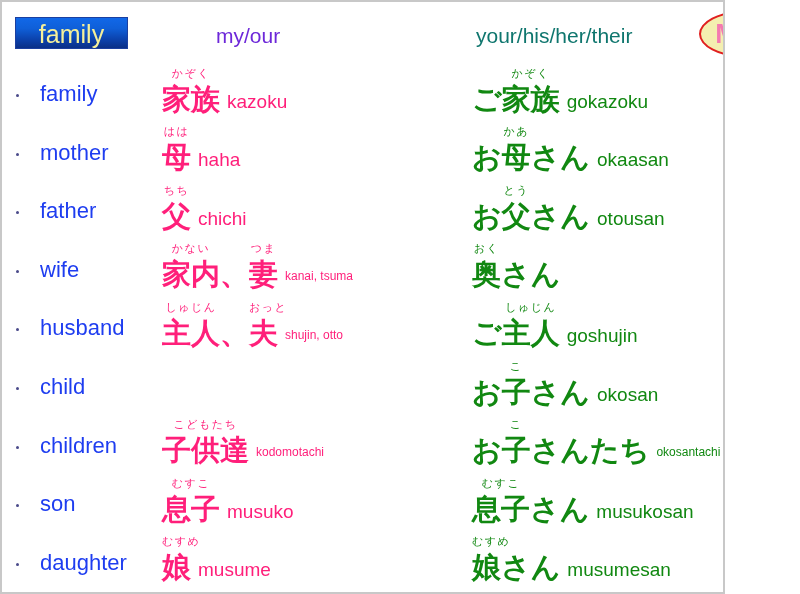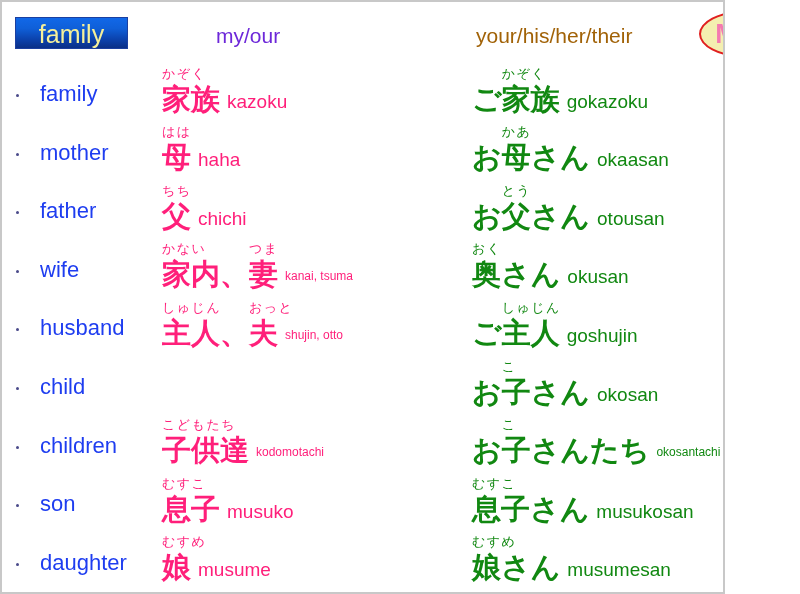--- a/index.html
+++ b/index.html
@@ -43,21 +43,21 @@
     line-height: 24px;
     white-space: nowrap;
   }
   .col-head.mine {
     left: 206px;
     color: #6d28d9;
     margin-left: 8px;
   }
   .col-head.theirs {
     left: 474px;
-    color: #a16207;
+    color: #0f766e;
   }
 
   
   .logo {
     position: absolute;
     left: 697px;
     top: 9px;
     width: 88px;
     height: 46px;
   }
@@ -137,22 +137,23 @@
   }
   .jp .seg {
     display: inline-block;
     position: relative;
   }
   .jp .seg .ruby {
     position: absolute;
     left: 0;
     right: 0;
     top: -15px;
-    font-size: 13px;
+    font-size: 11px;
     line-height: 11px;
+    text-align: center;
     letter-spacing: 1.5px;
     white-space: nowrap;
   }
   .jp .plain {
     display: inline-block;
     font-weight: bold;
   }
   .romaji {
     display: inline-block;
     font-size: 19px;
@@ -223,21 +224,20 @@
       </div>
       <div class="row">
         <div class="eng-bullet"></div>
         <div class="eng-word">wife</div>
         <div class="cell mine">
           <span class="jp"><span class="seg"><span class="ruby">かない</span><span class="plain">家内</span></span><span class="seg"><span class="plain">、</span></span><span class="seg"><span class="ruby">つま</span><span class="plain">妻</span></span></span>
           <span class="romaji small">kanai, tsuma</span>
         </div>
         <div class="cell theirs">
           <span class="jp"><span class="seg"><span class="ruby">おく</span><span class="plain">奥</span></span><span class="seg"><span class="plain">さん</span></span></span>
-          <span class="romaji">okusan</span>
         </div>
       </div>
       <div class="row">
         <div class="eng-bullet"></div>
         <div class="eng-word">husband</div>
         <div class="cell mine">
           <span class="jp"><span class="seg"><span class="ruby">しゅじん</span><span class="plain">主人</span></span><span class="seg"><span class="plain">、</span></span><span class="seg"><span class="ruby">おっと</span><span class="plain">夫</span></span></span>
           <span class="romaji small">shujin, otto</span>
         </div>
         <div class="cell theirs">

